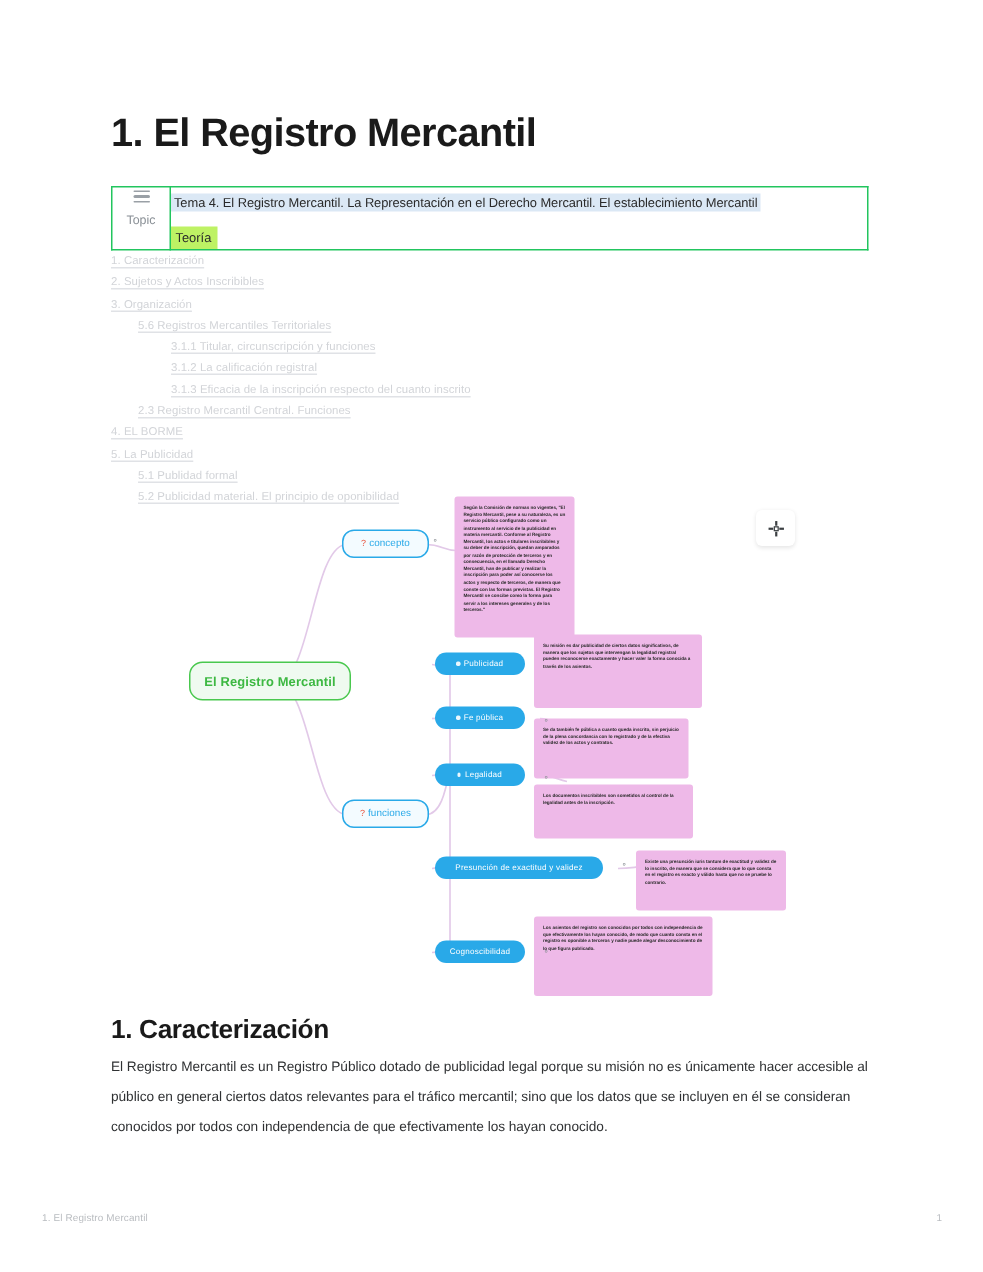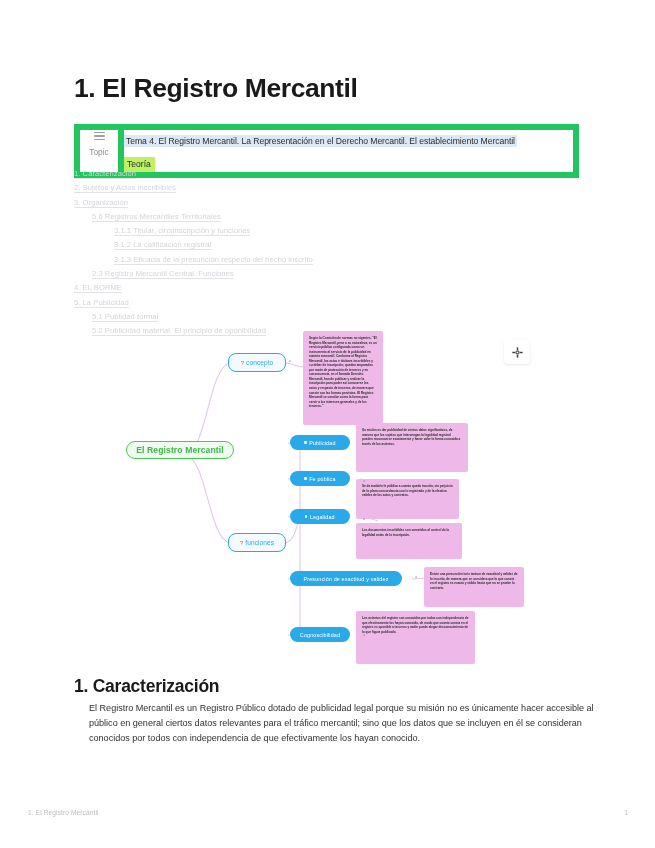--- a/index.html
+++ b/index.html
@@ -35,21 +35,21 @@
   .topic-table {
     position: absolute;
     left: 74px;
     top: 124px;
     width: 505px;
     border: 1px solid #e9eaee;
     border-collapse: collapse;
     background: #fff;
   }
   .topic-table td {
-    border: 6px solid #22c55e;
+    border: 1px solid #22c55e;
     vertical-align: top;
     padding: 0;
   }
   .topic-key {
     width: 38px;
     text-align: center;
     padding: 4px 2px 5px 2px;
   }
   .topic-key .hamburger {
     display: block;
@@ -221,25 +221,25 @@
     position: absolute;
     left: 74px;
     top: 676px;
     font-size: 17.5px;
     font-weight: bold;
     letter-spacing: -0.25px;
     color: #1a1a1a;
   }
   .sec-body {
     position: absolute;
-    left: 89px;
+    left: 74px;
     top: 701px;
     width: 508px;
     font-size: 9.1px;
-    line-height: 15px;
+    line-height: 20px;
     color: #2f3133;
     letter-spacing: -0.02px;
     text-align: left;
   }
 
   
   .footer-left {
     position: absolute;
     left: 28px;
     top: 809px;
@@ -283,21 +283,21 @@
   </tbody>
     </table>
 
   <div class="toc">
     <div class="toc-item lv1">1. Caracterización</div>
     <div class="toc-item lv1">2. Sujetos y Actos Inscribibles</div>
     <div class="toc-item lv1">3. Organización</div>
     <div class="toc-item lv2">5.6 Registros Mercantiles Territoriales</div>
     <div class="toc-item lv3">3.1.1 Titular, circunscripción y funciones</div>
     <div class="toc-item lv3">3.1.2 La calificación registral</div>
-    <div class="toc-item lv3">3.1.3 Eficacia de la presunción respecto del hecho inscrito</div>
+    <div class="toc-item lv3">3.1.3 Eficacia de la inscripción respecto del cuanto inscrito</div>
     <div class="toc-item lv2">2.3 Registro Mercantil Central. Funciones</div>
     <div class="toc-item lv1">4. EL BORME</div>
     <div class="toc-item lv1">5. La Publicidad</div>
     <div class="toc-item lv2">5.1 Publidad formal</div>
     <div class="toc-item lv2">5.2 Publicidad material. El principio de oponibilidad</div>
   </div>
 
   <div class="mindmap">
 
     <svg class="links" viewBox="0 0 440 340">
@@ -320,21 +320,21 @@
         <path d="M188 306 C 182 306, 182 308, 176 308"></path>
 
         <path d="M248 116 C 256 116, 258 112, 266 110"></path>
         <path d="M248 152 C 256 152, 258 156, 266 158"></path>
         <path d="M248 190 C 256 190, 258 192, 266 194"></path>
         <path d="M300 252 C 312 252, 318 250, 326 248"></path>
         <path d="M248 308 C 256 308, 258 308, 266 306"></path>
       </g>
     </svg>
 
-    <div class="node node-root" style="left:14px; top:114px; width:108px; height:18px;">
+    <div class="node node-root" style="left:14px; top:114px; width:108px; height:26px;">
       <span>El Registro Mercantil</span>
     </div>
 
     <div class="node node-branch" style="left:116px; top:26px; width:58px; height:19px;">
       <span class="bullet">?</span>
       <span>concepto</span>
     </div>
 
     <div class="node node-branch" style="left:116px; top:206px; width:58px; height:19px;">
       <span class="bullet">?</span>

